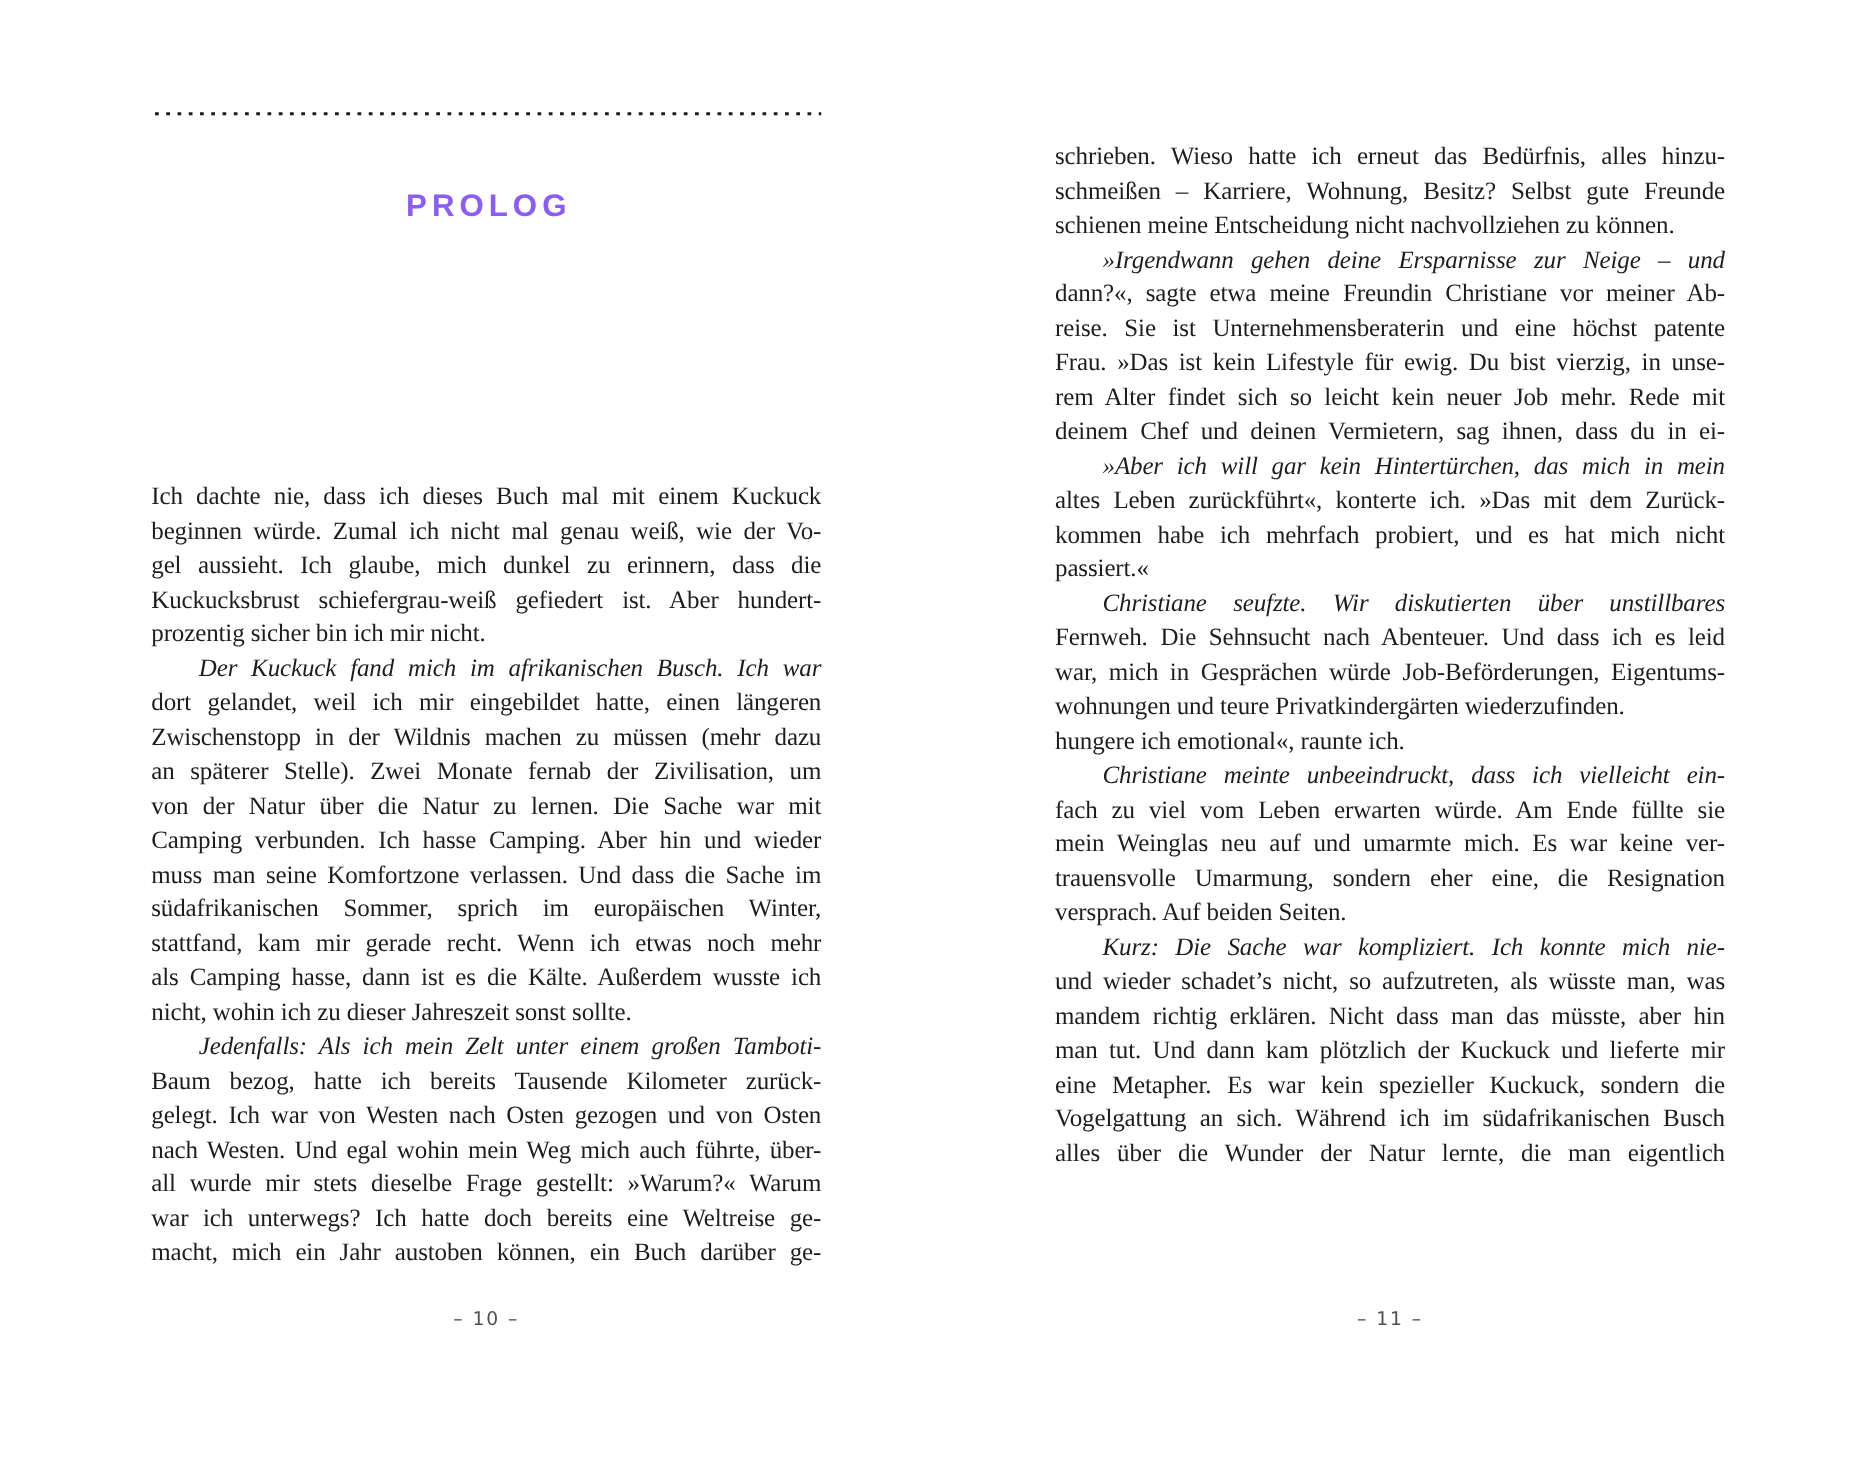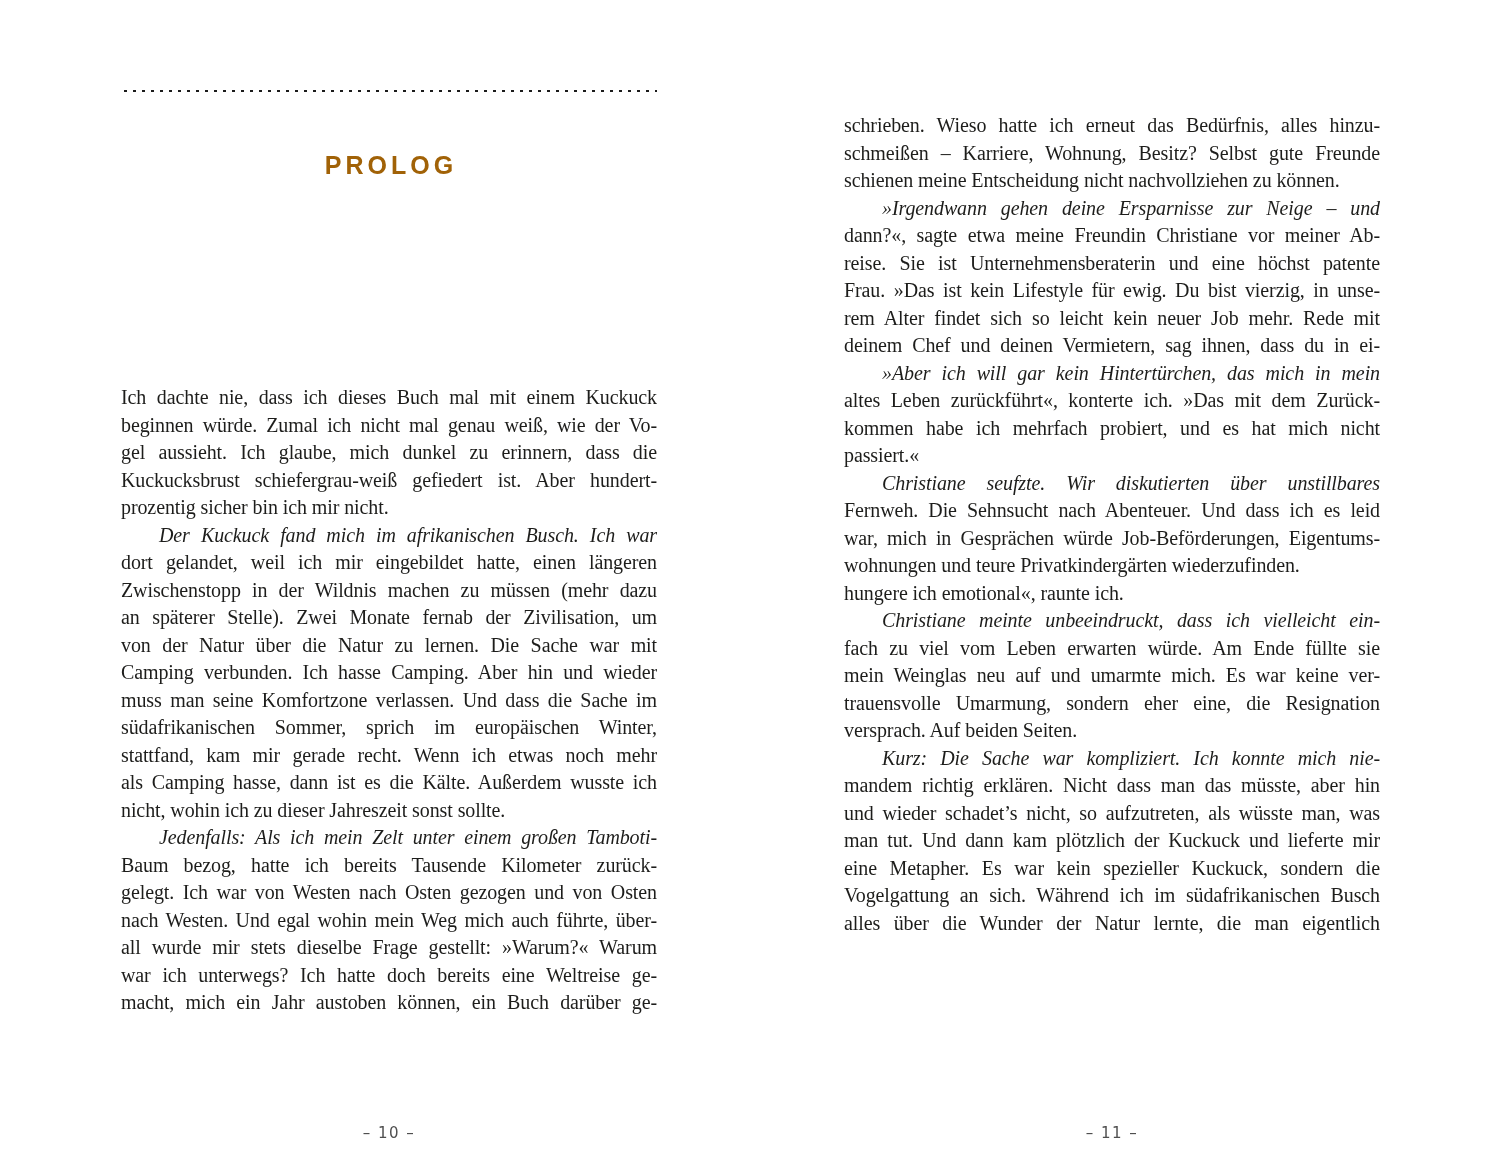--- a/index.html
+++ b/index.html
@@ -27,21 +27,21 @@
 
   .chapter-heading {
     position: absolute;
     top: 151px; left: 0; width: 100%;
     text-align: center;
     font-family: "Liberation Sans", sans-serif;
     font-size: 25px;
     font-weight: 700;
     letter-spacing: 4px;
     text-indent: 4px;
-    color: #a16207;
+    color: #8b5cf6;
   }
 
   .body-text {
     position: absolute;
     left: 0; width: 536px;
     font-size: 20px;
     color: #1d1d1b;
     letter-spacing: -0.1px;
   }
   #body-left  { top: 384px; }
@@ -51,21 +51,21 @@
     height: 27.5px;
     line-height: 27.5px;
     text-align: justify;
     text-align-last: justify;
   }
   .line.end { text-align-last: left; }
   .line.indent { text-indent: 38px; font-style: italic; }
 
   .page-number {
     position: absolute;
-    top: 1124px; left: 0; width: 100%;
+    top: 1046px; left: 0; width: 100%;
     text-align: center;
     font-family: "DejaVu Sans", sans-serif;
     font-size: 15px;
     letter-spacing: 1.5px;
     color: #4f4f4f;
   }
 </style>
 </head>
 <body>
 
@@ -121,22 +121,22 @@
         <div class="line">Fernweh. Die Sehnsucht nach Abenteuer. Und dass ich es leid</div>
         <div class="line">war, mich in Gesprächen würde Job-Beförderungen, Eigentums-</div>
         <div class="line end">wohnungen und teure Privatkindergärten wiederzufinden.</div>
         <div class="line end">hungere ich emotional«, raunte ich.</div>
         <div class="line indent">Christiane meinte unbeeindruckt, dass ich vielleicht ein-</div>
         <div class="line">fach zu viel vom Leben erwarten würde. Am Ende füllte sie</div>
         <div class="line">mein Weinglas neu auf und umarmte mich. Es war keine ver-</div>
         <div class="line">trauensvolle Umarmung, sondern eher eine, die Resignation</div>
         <div class="line end">versprach. Auf beiden Seiten.</div>
         <div class="line indent">Kurz: Die Sache war kompliziert. Ich konnte mich nie-</div>
+        <div class="line">und wieder schadet’s nicht, so aufzutreten, als wüsste man, was</div>
         <div class="line">mandem richtig erklären. Nicht dass man das müsste, aber hin</div>
-        <div class="line">und wieder schadet’s nicht, so aufzutreten, als wüsste man, was</div>
         <div class="line">man tut. Und dann kam plötzlich der Kuckuck und lieferte mir</div>
         <div class="line">eine Metapher. Es war kein spezieller Kuckuck, sondern die</div>
         <div class="line">Vogelgattung an sich. Während ich im südafrikanischen Busch</div>
         <div class="line">alles über die Wunder der Natur lernte, die man eigentlich</div>
       </div>
     <div class="page-number">– 11 –</div>
   </div>
 
 </div>
 

